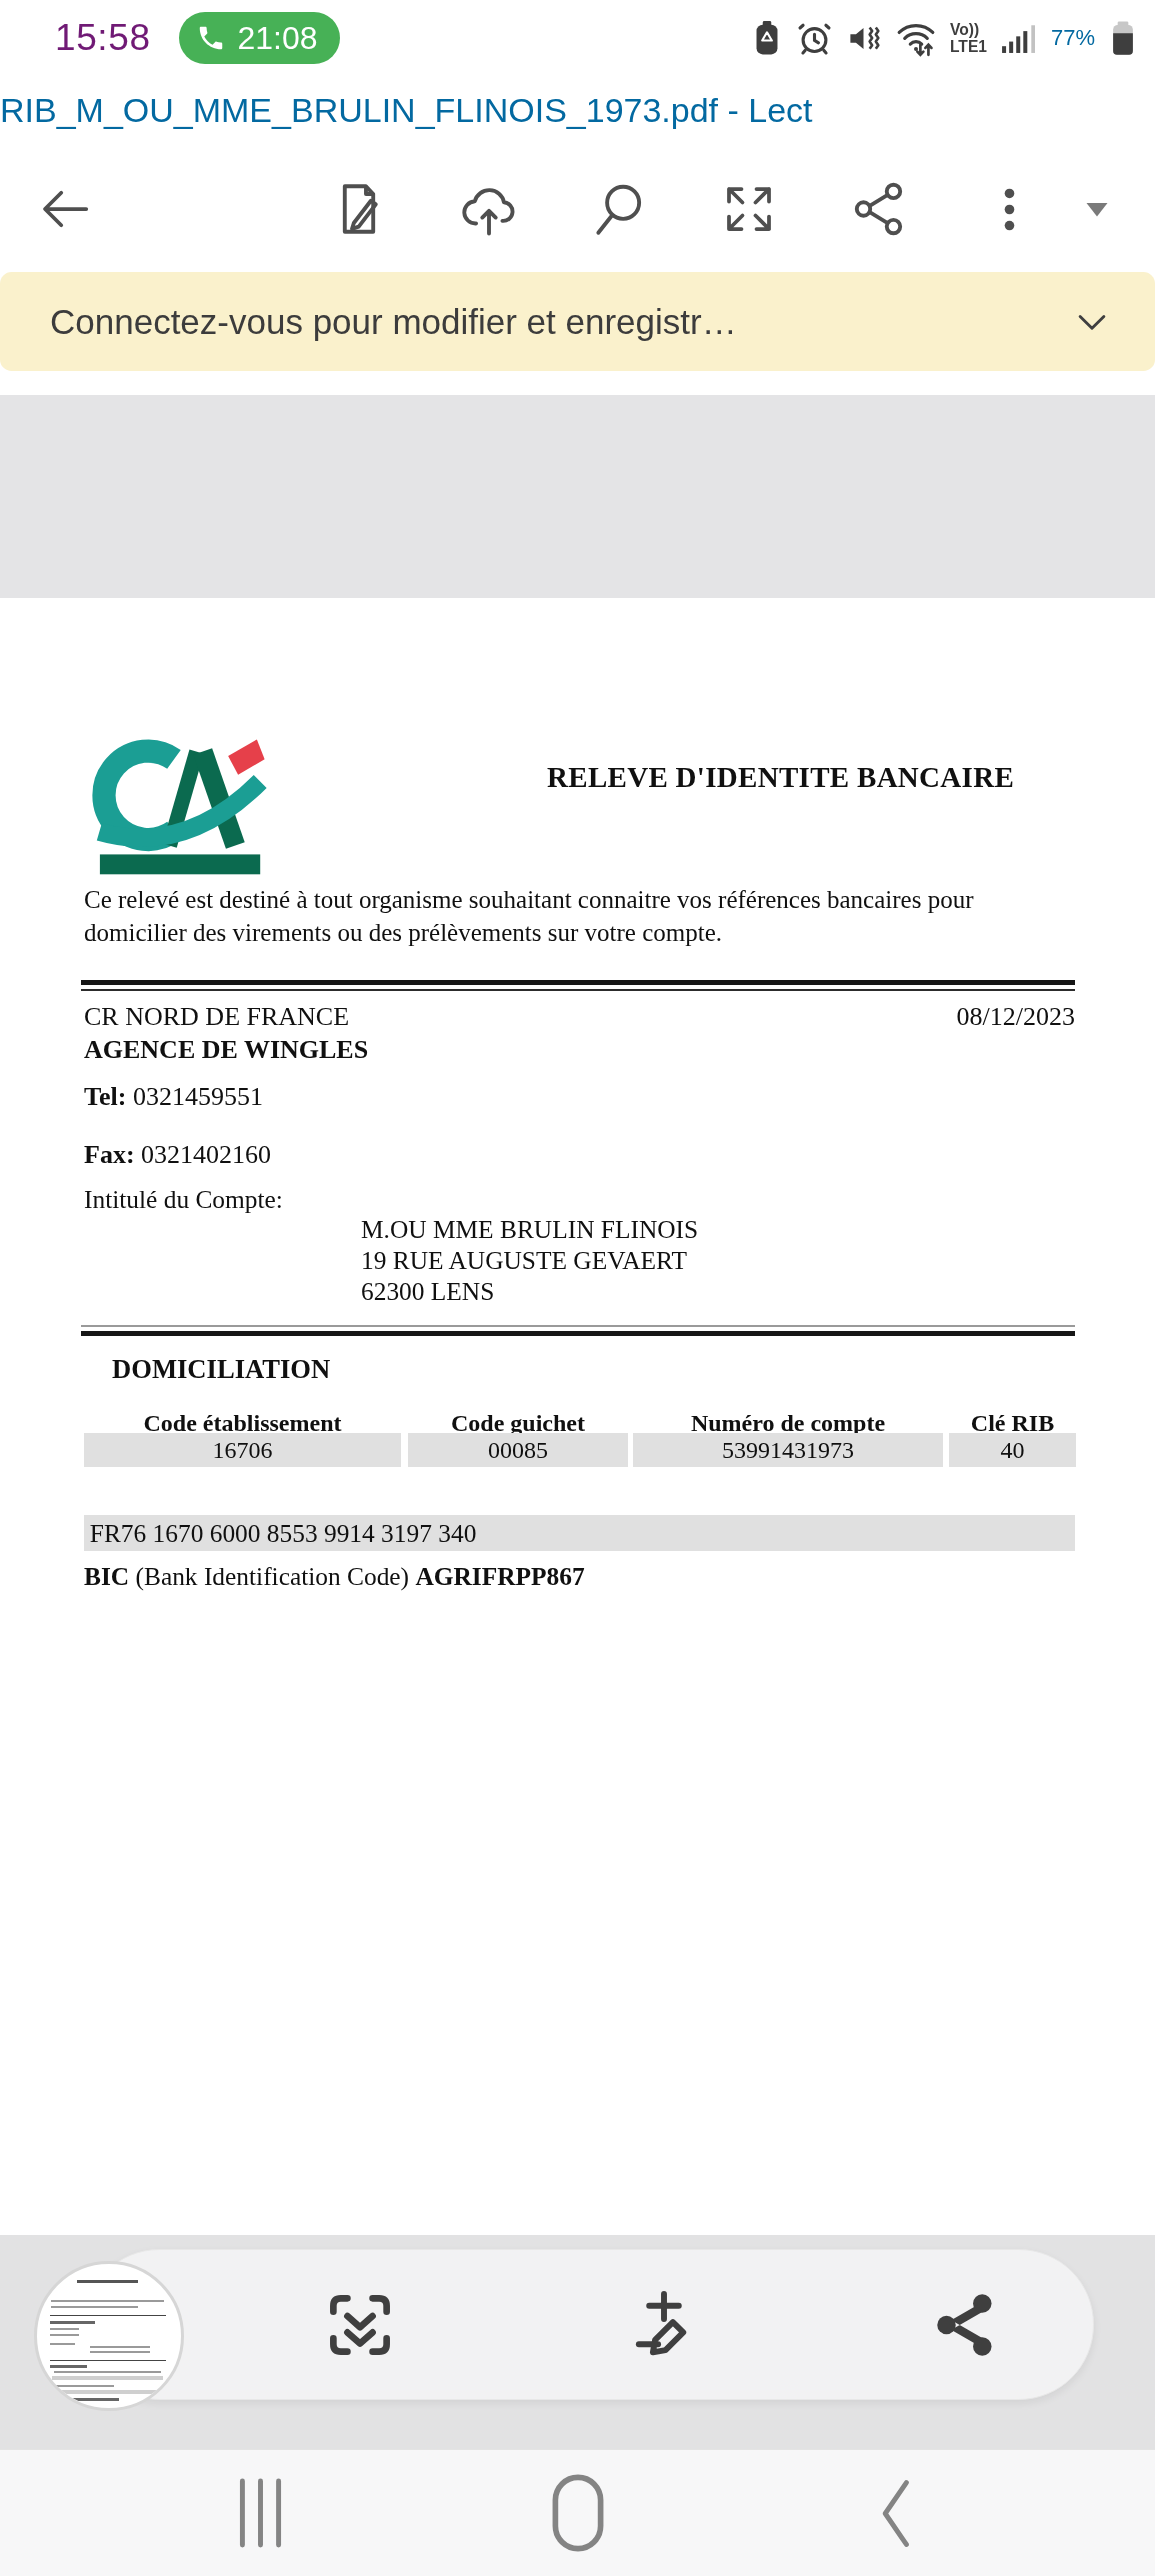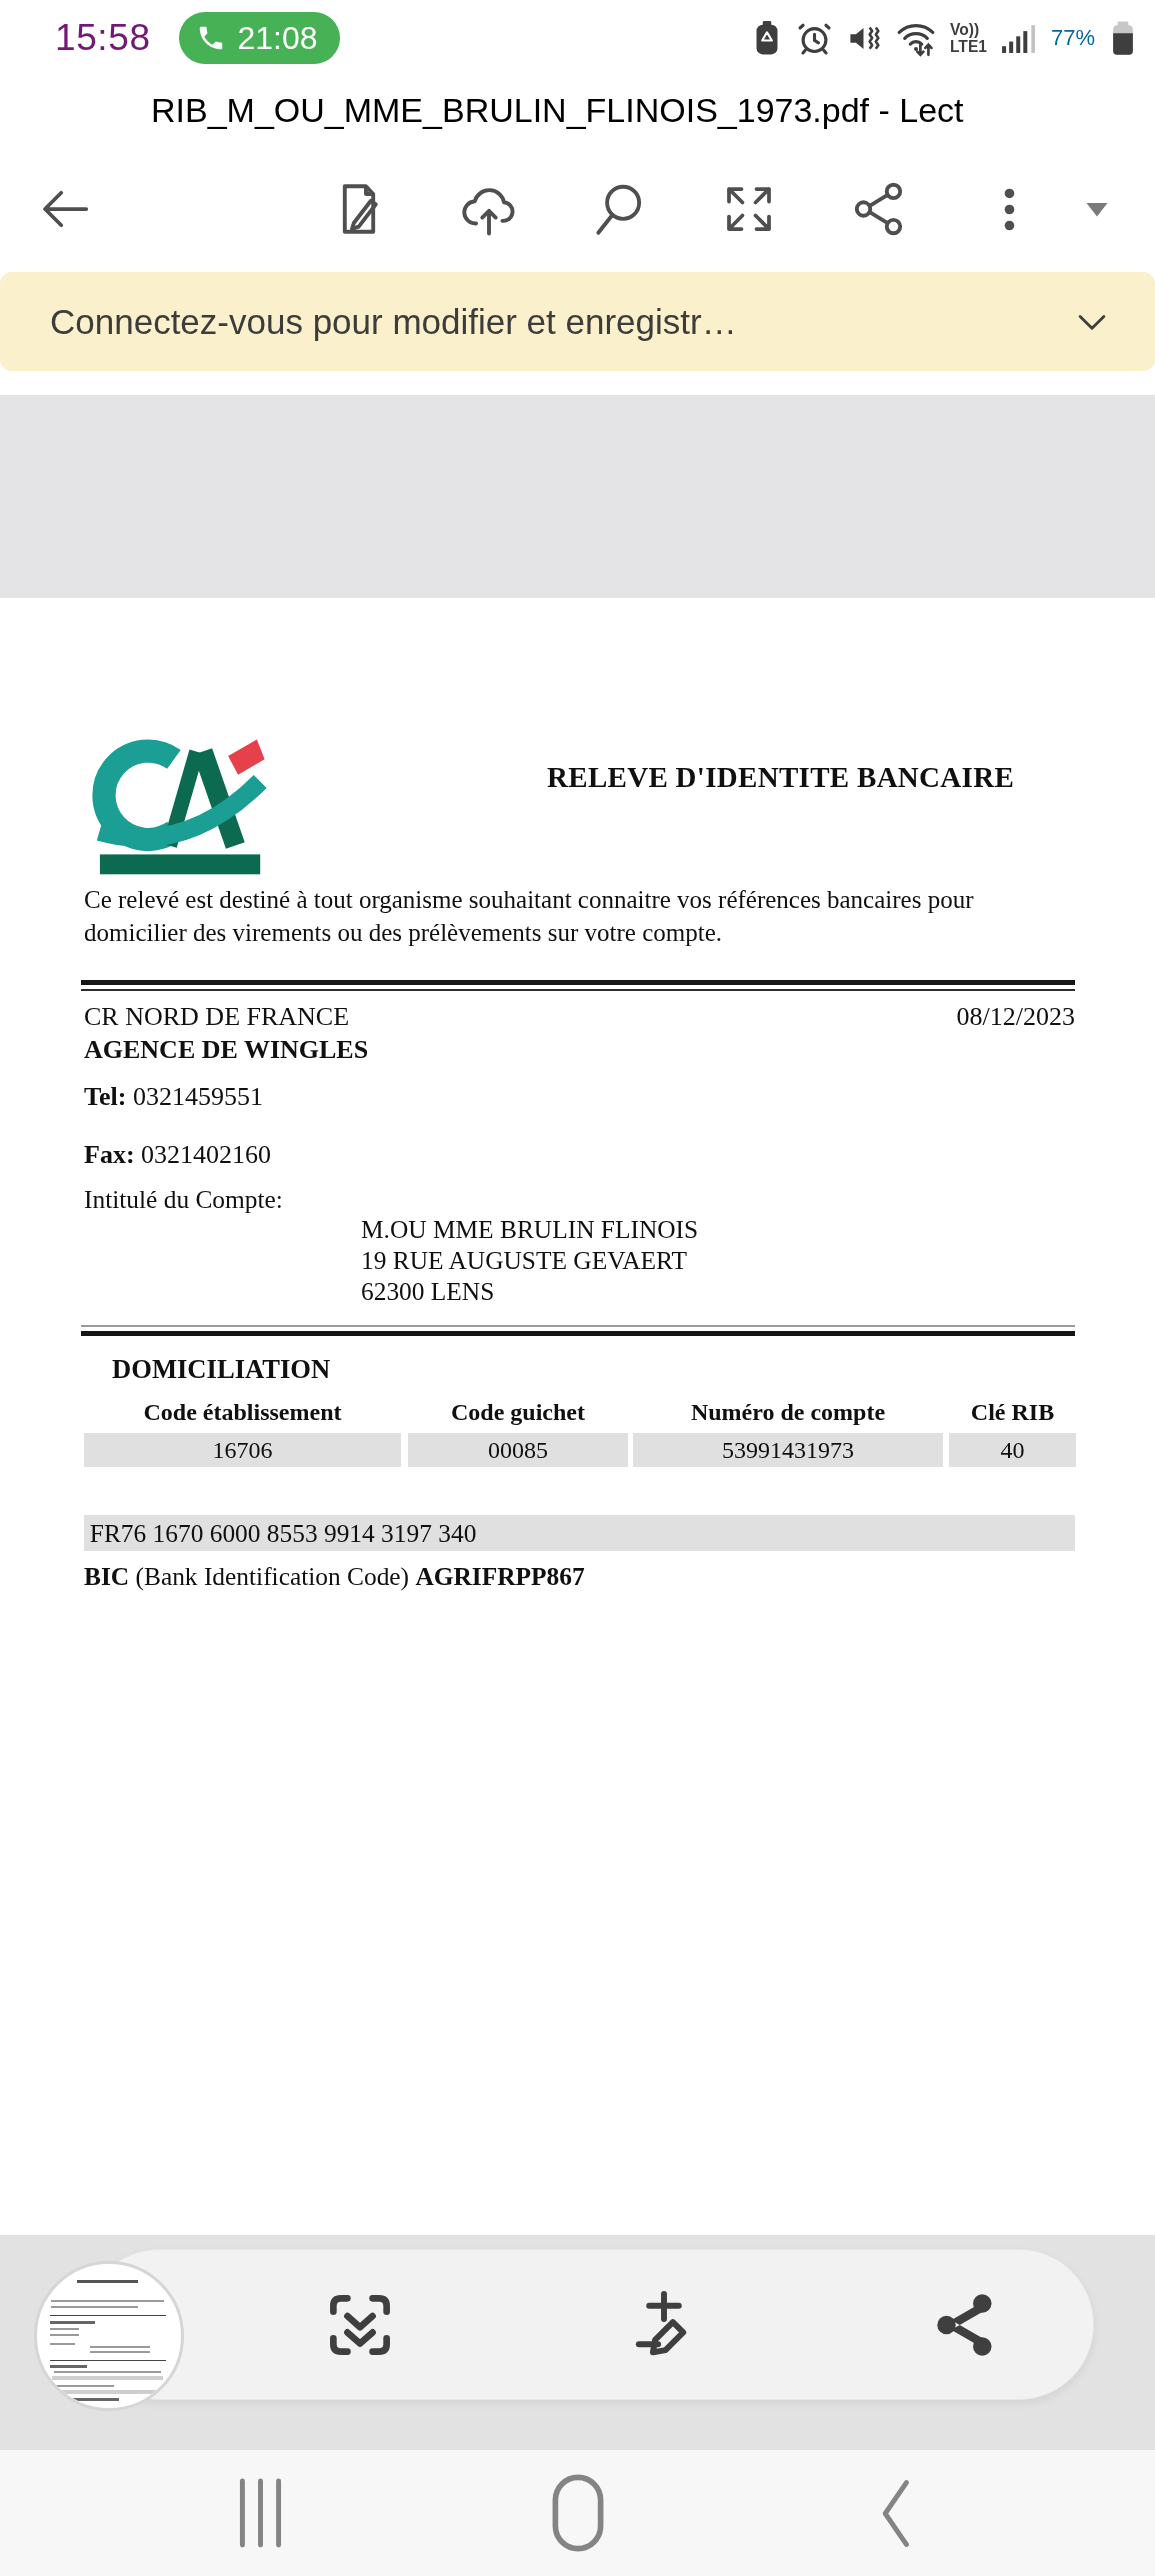--- a/index.html
+++ b/index.html
@@ -11,21 +11,21 @@
   
   .status-bar{position:absolute;top:0;left:0;width:1155px;height:76px;display:flex;align-items:center;}
   .sb-time{margin-left:55px;font-size:37px;color:#701a75;letter-spacing:0.6px;}
   .call-pill{margin-left:28px;height:52px;border-radius:26.6px;display:flex;align-items:center;padding:0 22px 0 17.3px;gap:11.6px;}
   .call-pill span{color:#ffffff;font-size:32px;}
   .sb-right{margin-left:auto;display:flex;align-items:center;gap:12px;padding-right:16px;}
   .volte{font-size:15.6px;line-height:17px;font-weight:700;color:#3e3e3e;text-align:left;}
   .sb-pct{font-size:22px;color:#0369a1;}
   
   .title-row{position:absolute;top:76px;left:0;width:1155px;height:69px;overflow:hidden;}
-  .title-row div{white-space:nowrap;padding-left:151px;font-size:34px;color:#000000;line-height:69px;}
+  .title-row div{white-space:nowrap;font-size:34px;color:#0369a1;line-height:69px;}
   
   .toolbar{position:absolute;top:146px;left:0;width:1155px;height:126px;display:flex;align-items:center;color:#4f4f4f;}
   .tb-back{margin-left:30px;width:69px;height:69px;display:flex;align-items:center;justify-content:center;}
   .tb-group{margin-left:auto;display:flex;align-items:center;gap:65px;padding-right:25.4px;}
   .tb-btn{width:65px;height:65px;display:flex;align-items:center;justify-content:center;}
   .tb-collapse{margin-left:-42px;}
   
   .banner{position:absolute;top:272px;left:0;width:1155px;height:99px;border-radius:11.6px;
     display:flex;align-items:center;}
   .banner-text{margin-left:50px;font-size:35px;color:#3c3c3c;flex:1;}
@@ -44,21 +44,21 @@
   .agency{position:absolute;top:437px;left:84px;font-size:26px;font-weight:700;}
   .tel-row{position:absolute;top:484px;left:84px;font-size:26px;}
   .fax-row{position:absolute;top:530px;left:84px;font-size:26px;margin-top:12px;}
   .bold{font-weight:700;}
   .intitule{position:absolute;top:587px;left:84px;font-size:25.4px;}
   .holder{position:absolute;top:616px;left:361px;font-size:25.4px;line-height:31px;}
   .rule-b1{position:absolute;top:727px;left:81px;width:994px;height:1.7px;background:#9a9a9a;}
   .rule-b2{position:absolute;top:733px;left:81px;width:994px;height:5.2px;background:#161616;}
   .domiciliation{position:absolute;top:756px;left:84px;font-size:26.6px;font-weight:700;margin-left:28px;}
   .rib-table{position:absolute;top:796px;left:84px;width:992px;height:76px;}
-  .rt-h{position:absolute;top:5px;font-size:24px;font-weight:700;text-align:center;}
+  .rt-h{position:absolute;top:16px;font-size:24px;font-weight:700;text-align:center;}
   .rt-c{position:absolute;top:39px;height:34px;background:#e0e0e0;font-size:24px;text-align:center;line-height:34px;}
   .col0{left:0;width:317px;} .col1{left:324px;width:220px;} .col2{left:549px;width:310px;} .col3{left:865px;width:127px;}
   .iban-line{position:absolute;top:883px;left:84px;font-size:25.4px;}
   .iban-bar{position:absolute;top:917px;left:84px;width:991px;height:36px;background:#e0e0e0;
     font-size:25.4px;line-height:36px;padding-left:5.8px;box-sizing:border-box;}
   .bic-line{position:absolute;top:964px;left:84px;font-size:25.4px;}
   
   .bottom-strip{position:absolute;top:2235px;left:0;width:1155px;height:215px;background:#e2e2e3;}
   .pill{position:absolute;top:14.4px;left:84px;width:1008px;height:149px;border-radius:75px;
     background:#f2f2f3;border:1.2px solid #e8e8e8;box-shadow:0 3.5px 8px rgba(0,0,0,.07);}

